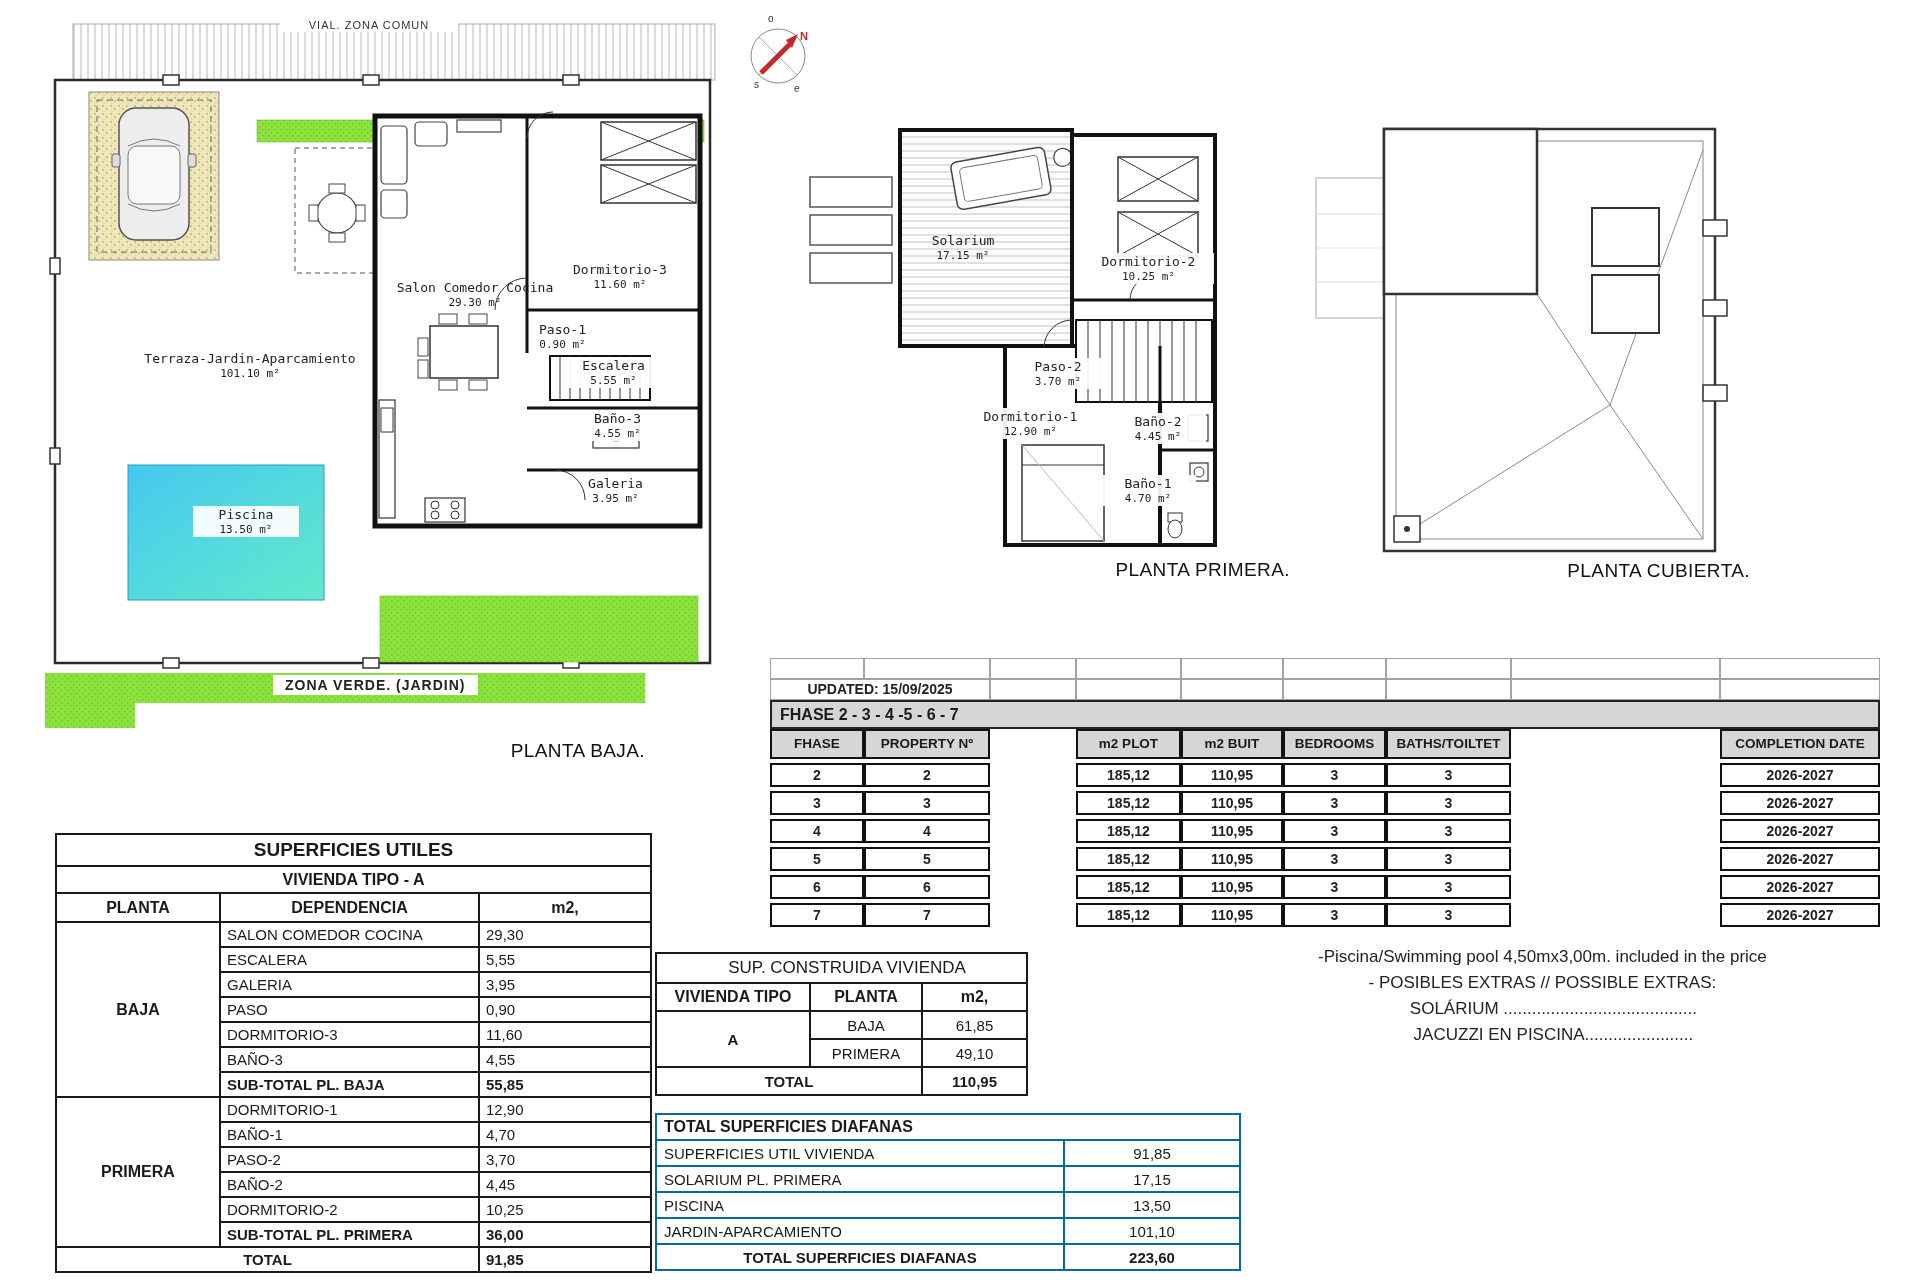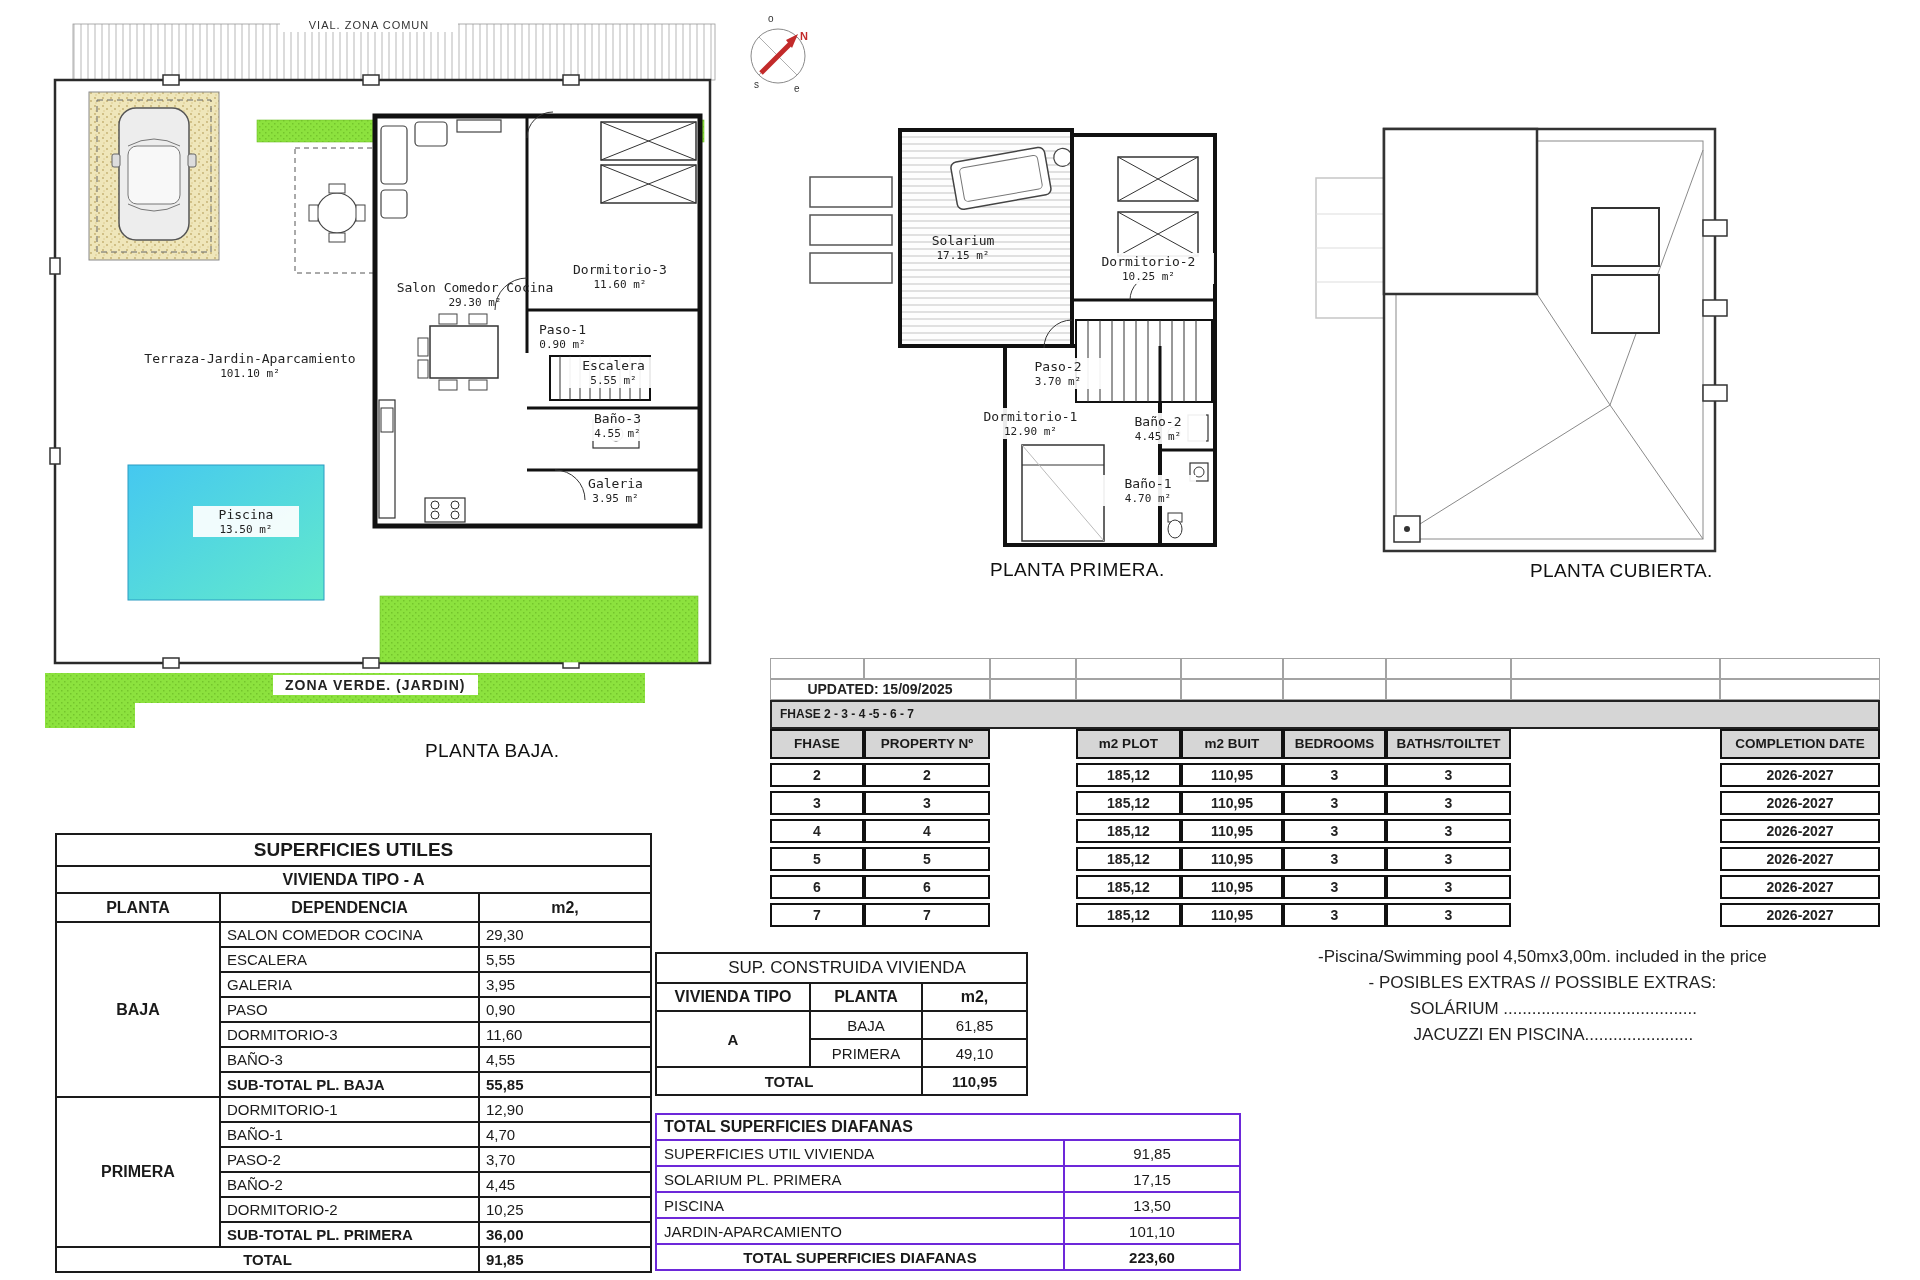--- a/index.html
+++ b/index.html
@@ -5,37 +5,37 @@
   html,body{margin:0;padding:0;background:#e8e8e8;}
   .page{position:relative;width:1920px;height:1280px;background:#ffffff;overflow:hidden;
         font-family:"Liberation Sans",sans-serif;color:#1a1a1a;}
   .abs{position:absolute;}
 
   
   .rlabel{position:absolute;text-align:center;font-family:"DejaVu Sans Mono",monospace;
           font-size:13px;color:#222;line-height:1.2;}
   .rlabel .rarea{font-size:11px;}
   .rlabel.boxed{background:rgba(255,255,255,.92);padding:1px 3px;}
-  .plan-title{position:absolute;font-size:19px;color:#111;letter-spacing:.4px;text-align:left;}
+  .plan-title{position:absolute;font-size:19px;color:#111;letter-spacing:.4px;text-align:right;}
   .street-label{position:absolute;background:#fff;font-size:11px;letter-spacing:1px;color:#333;
                 text-align:center;padding:1px 4px;font-family:"Liberation Sans",sans-serif;}
   .greenzone-label{position:absolute;background:#fff;font-size:14px;font-weight:bold;color:#222;
                    letter-spacing:1px;padding:2px 12px;}
 
   
   .disclaimer{position:absolute;left:885px;top:14px;width:950px;font-size:17px;line-height:1.42;color:#161616;}
   .disclaimer .l2{padding-left:14px;}
 
   
   .ptable{position:absolute;left:770px;top:658px;width:1110px;}
   .pgridrow{display:grid;grid-template-columns:94px 126px 86px 105px 102px 103px 125px 209px 160px;}
   .pfaint>div{border:1px solid #a3a3a3;height:19px;}
   .pfaint .updated-cell{grid-column:1/3;text-align:center;font-size:14px;font-weight:bold;
                         color:#222;line-height:19px;}
-  .ptitle{background:#d6d6d6;border:2px solid #222;font-weight:bold;font-size:12px;
+  .ptitle{background:#d6d6d6;border:2px solid #222;font-weight:bold;font-size:16px;
           padding:2px 8px;height:21px;line-height:21px;}
   .phead .hcell{background:#d6d6d6;border:2px solid #111;font-weight:bold;font-size:13.5px;
                 text-align:center;line-height:26px;height:26px;}
   .phead .pblank,.prow .pblank{border:none;background:transparent;}
   .prow{margin-top:4px;}
   .prow .pcell{border:2px solid #111;text-align:center;font-size:14px;font-weight:bold;
                line-height:20px;height:20px;color:#222;}
 
   
   table{border-collapse:collapse;}
@@ -48,21 +48,21 @@
   .sup-table .val{text-align:left;}
   .sup-table .bold{font-weight:bold;}
 
   .con-table{position:absolute;left:655px;top:952px;table-layout:fixed;}
   .con-table td{border:2px solid #1a1a1a;font-size:15px;padding:0 5px;height:26px;text-align:center;}
   .con-table .t-title{font-size:17px;font-weight:normal;height:28px;padding-left:16px;}
   .con-table .t-head{font-size:16px;font-weight:bold;border-radius:7px;}
   .con-table .bold{font-weight:bold;}
 
   .dia-table{position:absolute;left:655px;top:1113px;table-layout:fixed;}
-  .dia-table td{border:2px solid #6d28d9;font-size:15px;padding:0 7px;height:24px;}
+  .dia-table td{border:2px solid #0369a1;font-size:15px;padding:0 7px;height:24px;}
   .dia-table .t-title{font-weight:bold;font-size:16px;}
   .dia-table .val{text-align:center;}
   .dia-table .bold{font-weight:bold;text-align:center;}
 
   
   .notes{position:absolute;left:1318px;top:948px;font-size:17px;color:#222;line-height:1.0;text-align:center;}
   .notes div{margin-bottom:9px;}
   .notes .ind{padding-left:22px;}
 </style>
 </head>

